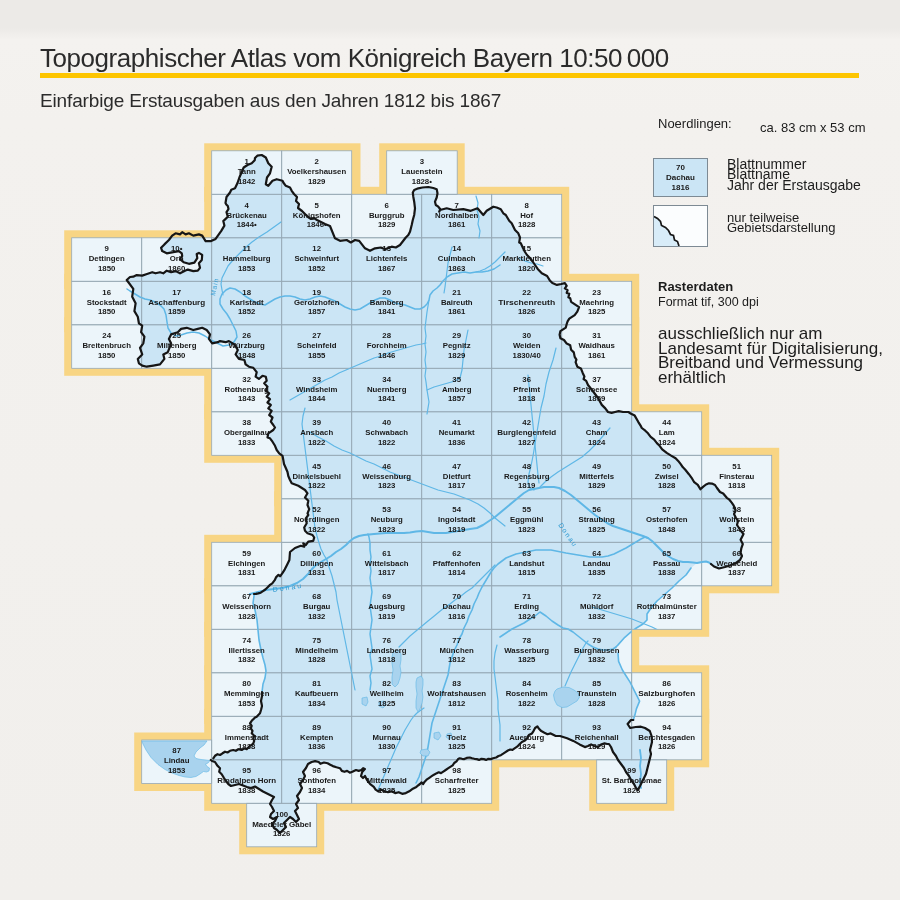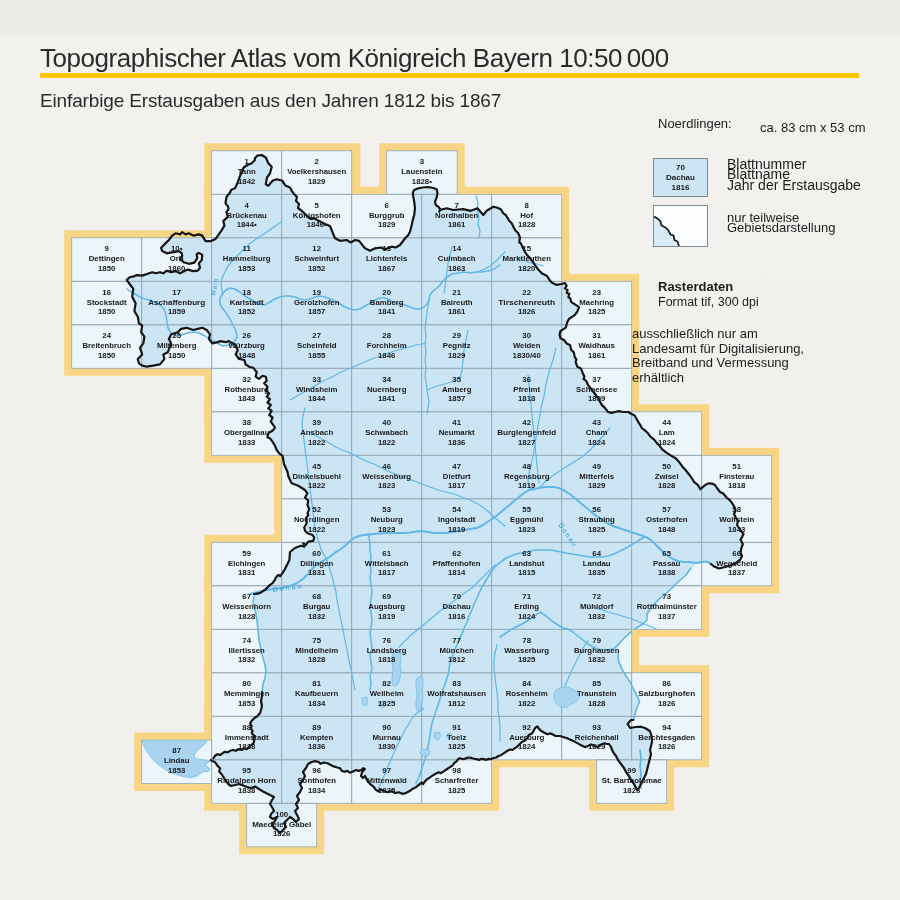--- a/index.html
+++ b/index.html
@@ -11,21 +11,21 @@
 #subtitle{left:40px;top:89.5px;font-size:19px;color:#2b2b2b;letter-spacing:-0.15px;white-space:nowrap;}
 #bildformat{left:658px;top:116px;font-size:13px;}
 #bfval{left:760px;top:120px;font-size:13px;}
 .lgbox{border:1px solid #7d8a94;box-sizing:border-box;}
 #lg1{left:653px;top:158px;width:55px;height:39px;background:#cbe5f5;text-align:center;font-size:8px;font-weight:bold;line-height:10px;padding-top:4px;color:#191919;}
 #lg2{left:653px;top:205px;width:55px;height:42px;background:#fbfdfe;overflow:hidden;}
 #lgt1{left:727px;top:159px;font-size:14px;line-height:10.4px;}
 #lgt2{left:727px;top:213px;font-size:13px;line-height:10.4px;}
 #raster{left:658px;top:279px;font-size:12.5px;line-height:15px;}
 #raster b{font-size:13px;}
-#avail{left:632px;top:327px;font-size:13px;line-height:14.6px;}
+#avail{left:658px;top:327px;font-size:17px;line-height:14.6px;}
 #map{left:0;top:0;}
 </style></head>
 <body>
 <div class="abs" id="map"><svg width="900" height="900" viewBox="0 0 900 900" font-family="Liberation Sans, sans-serif">
 <g fill="#f8d584">
 <rect x="204.2" y="143.3" width="156.3" height="58.5"></rect>
 <rect x="379.2" y="143.3" width="85.5" height="58.5"></rect>
 <rect x="204.2" y="186.8" width="365.0" height="58.5"></rect>
 <rect x="64.2" y="230.3" width="505.0" height="58.5"></rect>
 <rect x="64.2" y="273.8" width="575.0" height="58.5"></rect>

